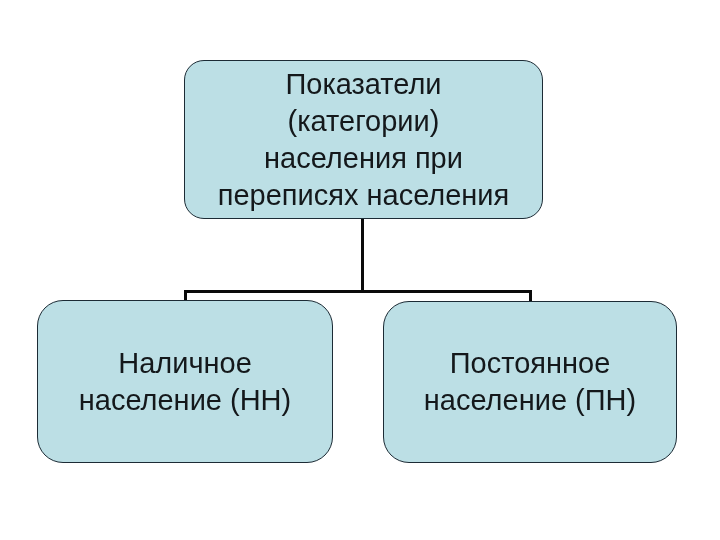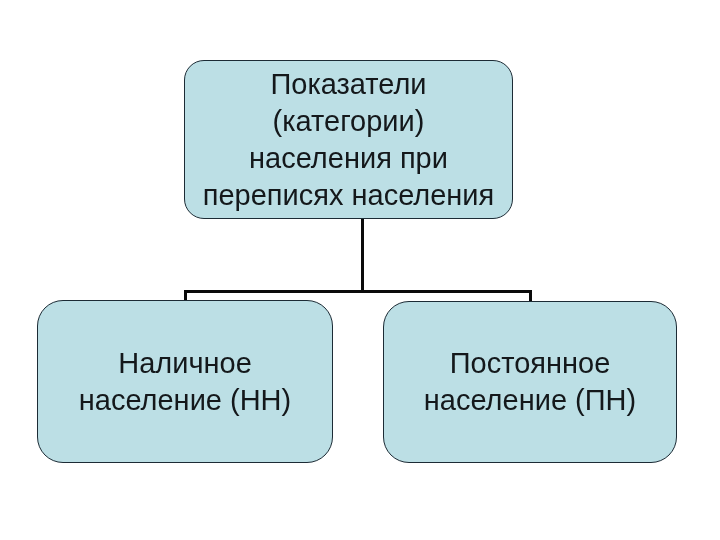--- a/index.html
+++ b/index.html
@@ -25,21 +25,21 @@
     border: 1.5px solid var(--box-border);
     display: flex;
     align-items: center;
     justify-content: center;
     text-align: center;
     color: var(--text);
     font-size: 29px;
     line-height: 37px;
     white-space: pre-line;
   }
-  .node-root  { left: 184px; top: 60px;  width: 329px; height: 159px; border-radius: 20px; }
+  .node-root  { left: 184px; top: 60px;  width: 359px; height: 159px; border-radius: 20px; }
   .node-left  { left: 37px;  top: 300px; width: 296px; height: 163px; border-radius: 26px; }
   .node-right { left: 383px; top: 301px; width: 294px; height: 162px; border-radius: 26px; }
   .connector { position: absolute; background: var(--connector); }
   .v-stem     { left: 361px; top: 219px; width: 2.5px; height: 73px; }
   .h-bar      { left: 184px; top: 290px; width: 347.5px; height: 2.5px; }
   .drop-left  { left: 184px; top: 290px; width: 2.5px; height: 12px; }
   .drop-right { left: 529px; top: 290px; width: 2.5px; height: 13px; }
   .node-label { display: block; padding: 0 4px; }
 </style>
 </head>

